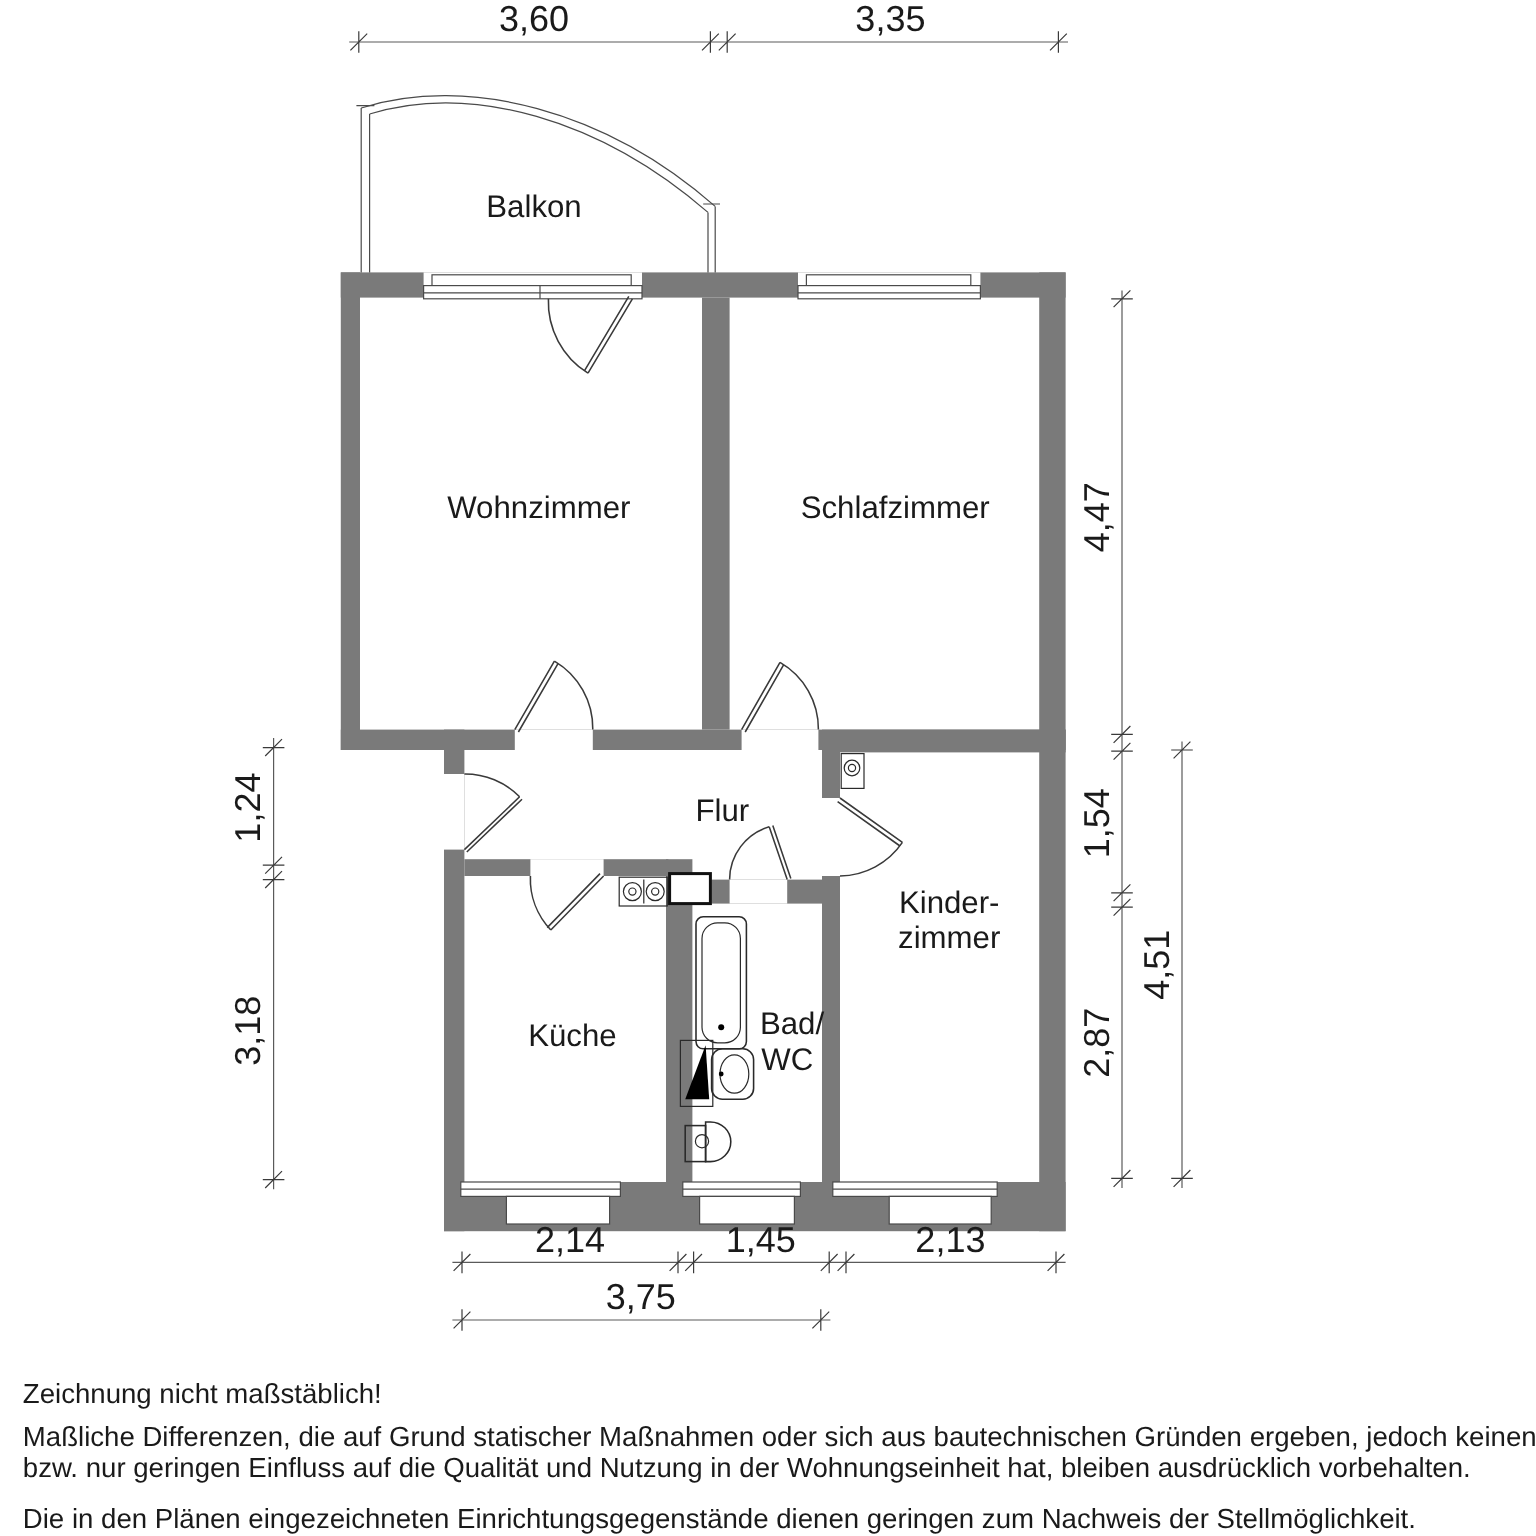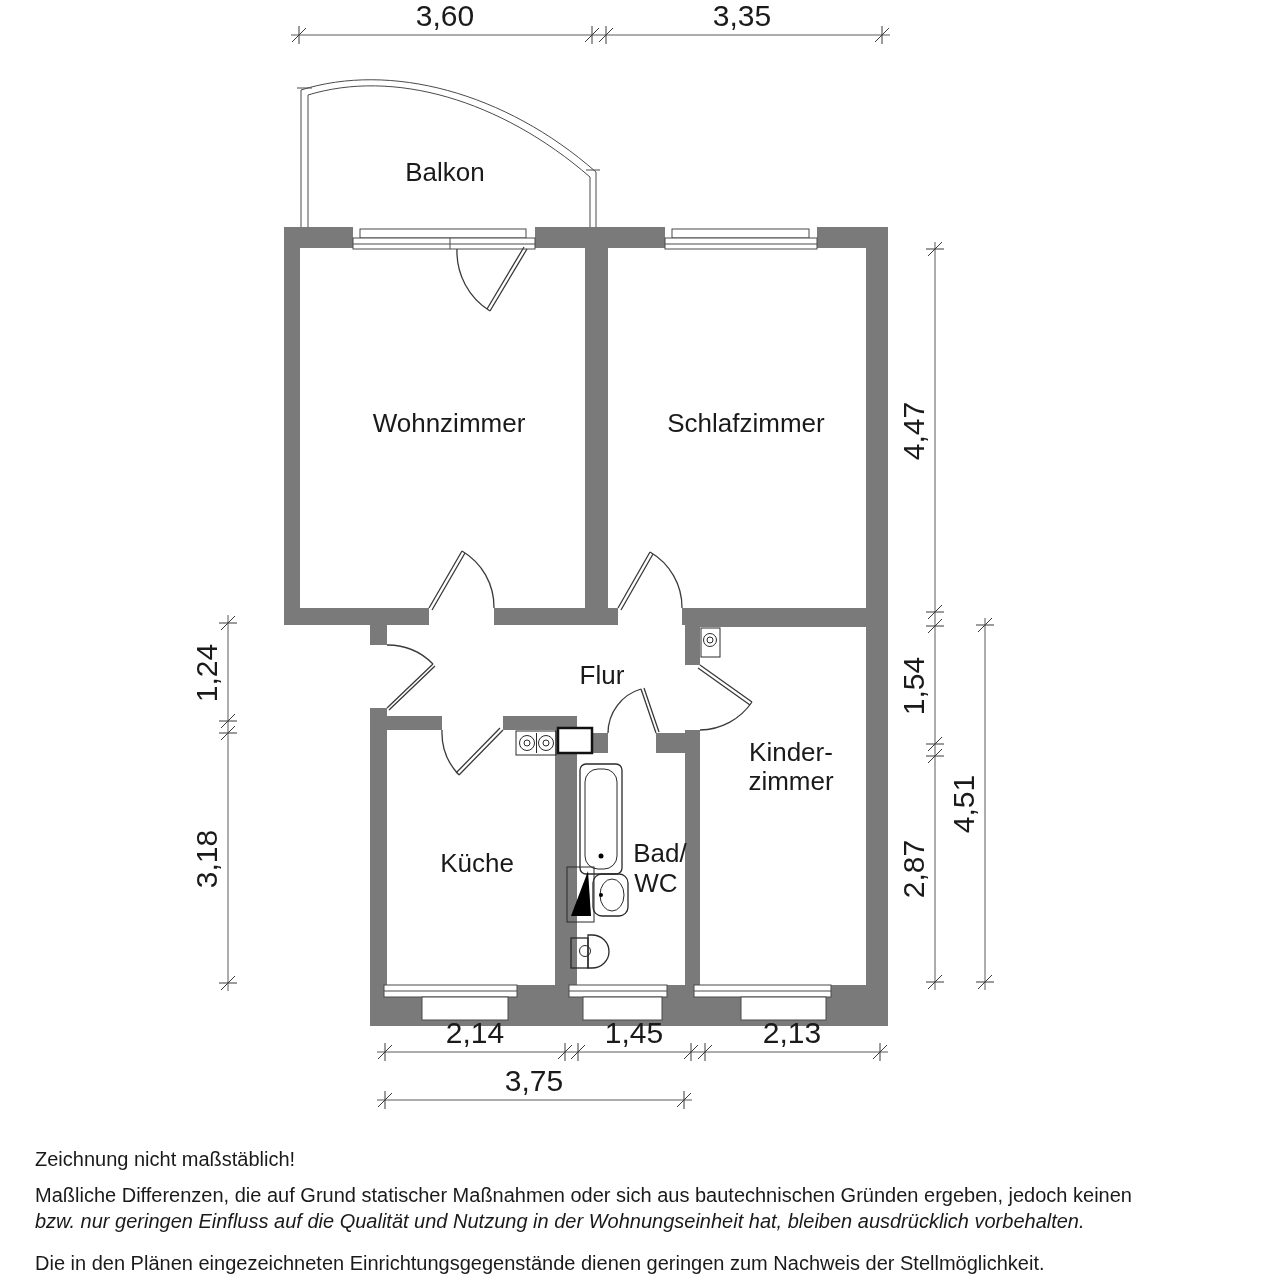--- a/index.html
+++ b/index.html
@@ -18,27 +18,27 @@
   .thin{fill:none;stroke:#4a4a4a;stroke-width:1;}
   .fix{fill:none;stroke:#2a2a2a;stroke-width:1.3;}
   .fixthin{fill:none;stroke:#2a2a2a;stroke-width:1;}
   .fixfill{fill:#000;stroke:none;}
   .duct{fill:#fff;stroke:#111;stroke-width:2.5;}
   .dim{fill:none;stroke:var(--color-dim_line,#5a5a5a);stroke-width:1;}
   .tick{fill:none;stroke:#3a3a3a;stroke-width:1;}
   .dimtext{font-size:30px;fill:var(--color-text,#1a1a1a);text-anchor:middle;}
   .rlabel{font-size:26px;fill:var(--color-text,#1a1a1a);text-anchor:middle;}
   .note{
-    position:absolute;left:35px;
-    font-size:20px;color:var(--color-text,#1a1a1a);
+    position:absolute;left:19px;
+    font-size:23px;color:var(--color-text,#1a1a1a);
     white-space:nowrap;
   }
   #note-0{top:1148px;}
   #note-1{top:1184px;}
-  #note-2{top:1210px;font-style:italic;}
+  #note-2{top:1210px;}
   #note-3{top:1252px;}
 </style>
 </head>
 <body>
 
 <svg id="plan" width="1280" height="1130" viewBox="0 0 1280 1130">
   <defs>
     <path id="tkh" d="M0,-9 V9 M-7,7 L7,-7"></path>
     <path id="tkv" d="M-9,0 H9 M-7,7 L7,-7"></path>
   </defs>

